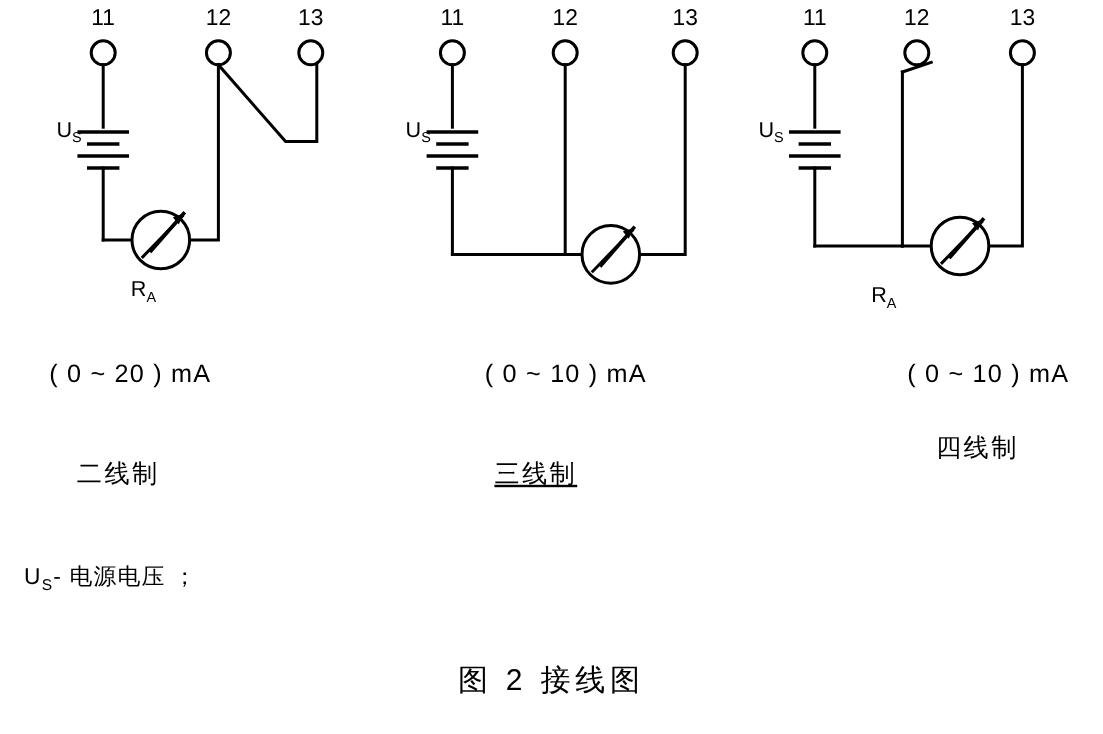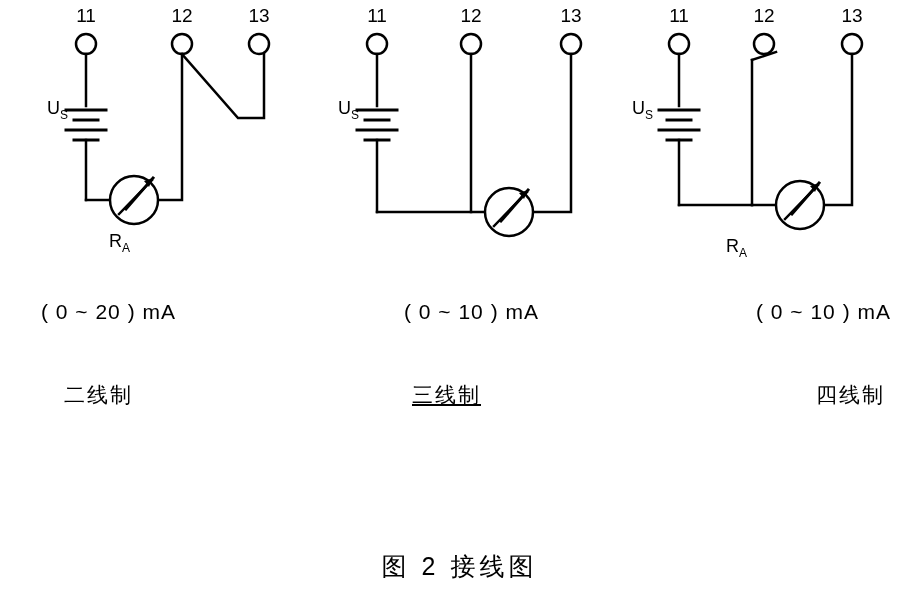--- a/index.html
+++ b/index.html
@@ -176,19 +176,20 @@
   <div class="label terminal-label" style="left:659px; top:5px; width:40px;">11</div>
   <div class="label terminal-label" style="left:744px; top:5px; width:40px;">12</div>
   <div class="label terminal-label" style="left:832px; top:5px; width:40px;">13</div>
 
   <div class="label us-label" style="left:632px; top:98px;"><span>U</span><span class="sub">S</span></div>
 
   <div class="label ra-label" style="left:726px; top:236px;"><span>R</span><span class="sub">A</span></div>
 
   <div class="label range-label" style="left:742px; top:300px;">( 0 ~ 10 ) mA</div>
 
-  <div class="label wire-label" style="left:780px; top:381px;margin-left:36px;">四线制</div>
+  <div class="label wire-label" style="left:780px; top:359px;">四线制</div>
 
+  <div class="label legend-label" style="left:20px; top:468px;"><span>U</span><span class="sub">S</span><span>-   电源电压 ；</span></div>
 
 
   <div class="figure-caption" style="top:550px;">图 2  接线图</div>
 
 </div>
 
 </body></html>

